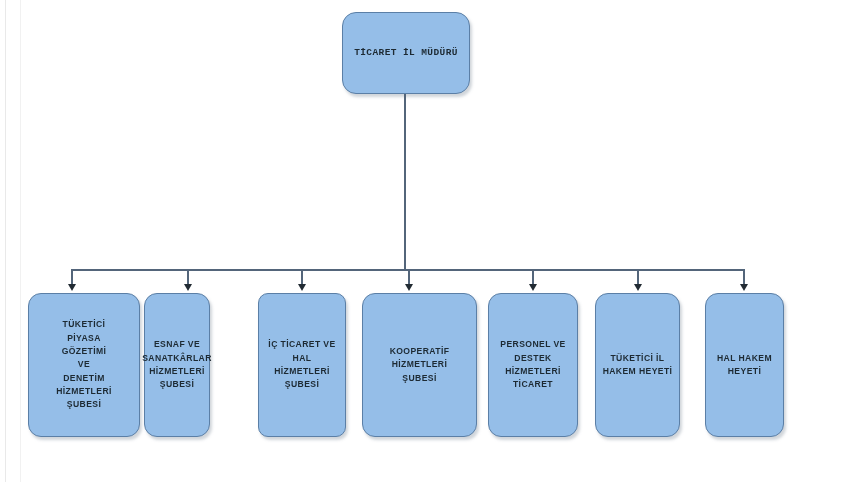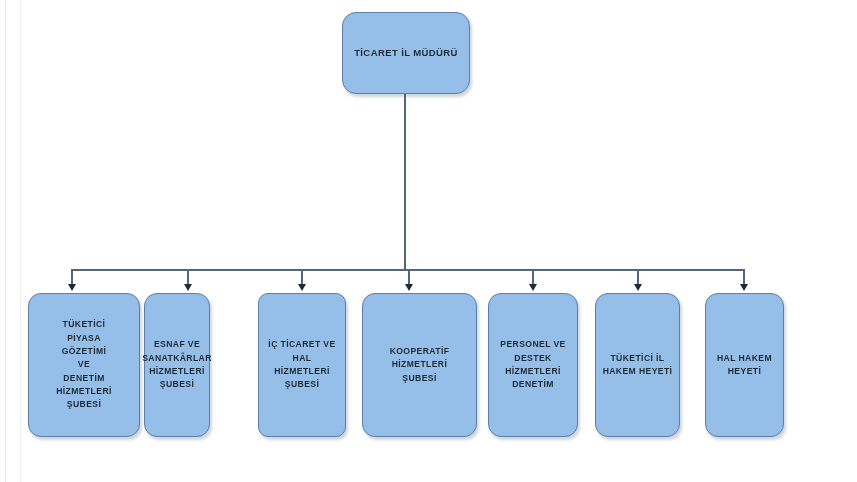--- a/index.html
+++ b/index.html
@@ -44,21 +44,21 @@
   .node .label {
     color: #1d2a33;
     font-weight: bold;
     letter-spacing: 0.4px;
     line-height: 1.55;
     white-space: pre-line;
     padding: 0 4px;
   }
 
   #root-node { left: 342px; top: 12px; width: 128px; height: 82px; border-radius: 14px; }
-  #root-node .label { font-size: 9.5px; }
+  #root-node .label { font-size: 9.5px; font-family: Liberation Mono, monospace; }
 
   .dept-node { top: 293px; height: 144px; }
   .dept-node .label { font-size: 8.6px; }
 
   #dept-node-0 { left: 28px;  width: 112px; }
   #dept-node-1 { left: 144px; width: 66px; }
   #dept-node-2 { left: 258px; width: 88px; border-radius: 10px; }
   #dept-node-3 { left: 362px; width: 115px; }
   #dept-node-4 { left: 488px; width: 90px; }
   #dept-node-5 { left: 595px; width: 85px; }
@@ -161,21 +161,21 @@
   </div>
   <div class="node dept-node" id="dept-node-3">
     <span class="label">KOOPERATİF
 HİZMETLERİ
 ŞUBESİ</span>
   </div>
   <div class="node dept-node" id="dept-node-4">
     <span class="label">PERSONEL VE
 DESTEK
 HİZMETLERİ
-DENETİM</span>
+TİCARET</span>
   </div>
   <div class="node dept-node" id="dept-node-5">
     <span class="label">TÜKETİCİ İL
 HAKEM HEYETİ</span>
   </div>
   <div class="node dept-node" id="dept-node-6">
     <span class="label">HAL HAKEM
 HEYETİ</span>
   </div>
 

